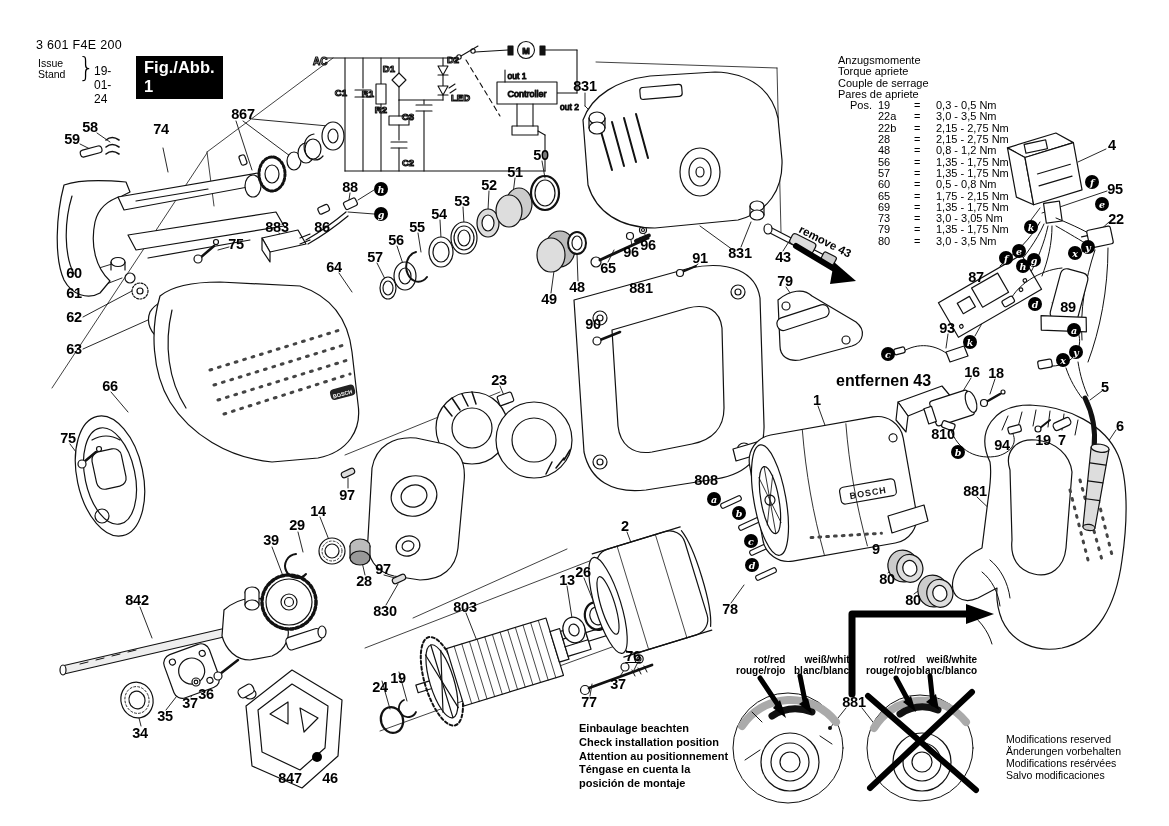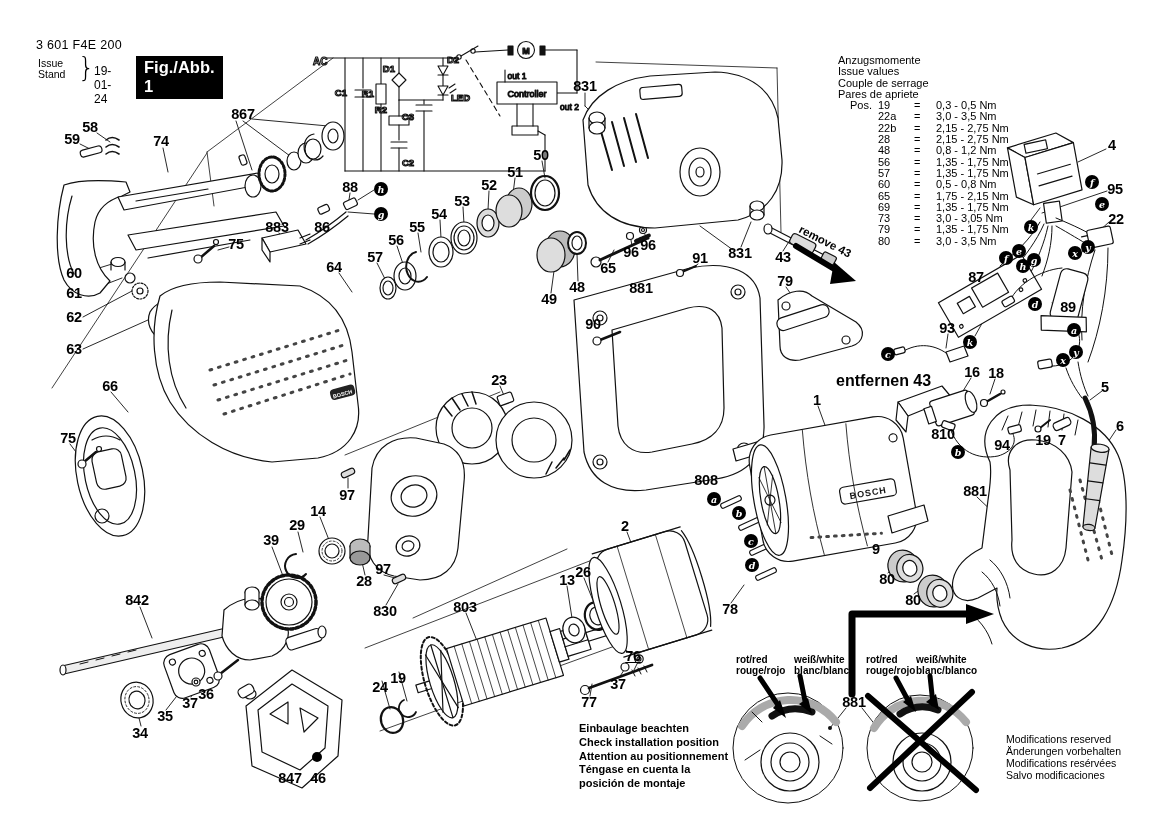--- a/index.html
+++ b/index.html
@@ -19,21 +19,21 @@
          font-family:"DejaVu Sans",sans-serif;}
   #issue-date{position:absolute;left:58px;top:26px;font-size:12px;}
   #fig-badge{position:absolute;left:100px;top:18px;background:#000;color:#fff;font-weight:bold;
              font-size:16.5px;padding:2px 8px 3px 8px;}
   #torque{position:absolute;left:838px;top:55px;z-index:4;font-size:11px;line-height:11.3px;}
   .trow{display:flex;margin-left:12px;}
   .t1{width:28px;} .t2{width:36px;} .t3{width:22px;}
   .note{position:absolute;z-index:4;font-weight:bold;font-size:11px;line-height:13.8px;}
   #install-note{left:579px;top:722px;}
   #modifications-note{left:1006px;top:733px;font-weight:normal;font-size:10.5px;line-height:12px;}
-  .wl{position:absolute;z-index:4;font-weight:bold;font-size:10px;line-height:11px;white-space:nowrap;}
+  .wl{position:absolute;z-index:4;font-weight:bold;font-size:10px;line-height:11px;white-space:nowrap;text-align:right;}
   #wl-red-1{left:736px;top:654px;} #wl-white-1{left:794px;top:654px;}
   #wl-red-2{left:866px;top:654px;} #wl-white-2{left:916px;top:654px;}
   #entfernen-note{position:absolute;left:836px;top:372px;z-index:4;font-weight:bold;font-size:16px;}
   svg text{font-family:"Liberation Sans",sans-serif;}
 </style>
 </head>
 <body>
 
 <div id="canvas">
 
@@ -624,21 +624,21 @@
     <div>Stand</div>
   </div>
   <div id="brace">}</div>
   <div id="issue-date">19-01-24</div>
   <div id="fig-badge">Fig./Abb. 1</div>
 </div>
 
 <div id="torque">
   <div id="torque-titles">
         <div>Anzugsmomente</div>
-        <div>Issue values</div>
+        <div>Torque apriete</div>
         <div>Couple de serrage</div>
         <div>Pares de apriete</div>
       </div>
   <div id="torque-rows">
         <div class="trow">
           <span class="t1">Pos.</span>
           <span class="t2">19</span>
           <span class="t3">=</span>
           <span>0,3 -  0,5 Nm</span>
         </div>
@@ -745,21 +745,21 @@
   <div>rouge/rojo</div>
 </div>
 <div id="wl-white-2" class="wl">
   <div>weiß/white</div>
   <div>blanc/blanco</div>
 </div>
 
 <div id="labels-layer" class="layer">
       <div class="plabel" style="left: 90px; top: 127px;">58</div>
       <div class="plabel" style="left: 72px; top: 139px;">59</div>
-      <div class="plabel" style="left: 161px; top: 141px;">74</div>
+      <div class="plabel" style="left: 161px; top: 129px;">74</div>
       <div class="plabel" style="left: 243px; top: 114px;">867</div>
       <div class="plabel" style="left: 350px; top: 187px;">88</div>
       <div class="plabel" style="left: 322px; top: 203px; margin-top: 24px;">86</div>
       <div class="plabel" style="left: 277px; top: 227px;">883</div>
       <div class="plabel" style="left: 375px; top: 257px;">57</div>
       <div class="plabel" style="left: 396px; top: 240px;">56</div>
       <div class="plabel" style="left: 417px; top: 227px;">55</div>
       <div class="plabel" style="left: 439px; top: 214px;">54</div>
       <div class="plabel" style="left: 462px; top: 201px;">53</div>
       <div class="plabel" style="left: 489px; top: 185px;">52</div>
@@ -800,21 +800,21 @@
       <div class="plabel" style="left: 567px; top: 580px;">13</div>
       <div class="plabel" style="left: 583px; top: 572px;">26</div>
       <div class="plabel" style="left: 589px; top: 702px;">77</div>
       <div class="plabel" style="left: 618px; top: 684px;">37</div>
       <div class="plabel" style="left: 633px; top: 656px; text-decoration: underline;">76</div>
       <div class="plabel" style="left: 140px; top: 733px;">34</div>
       <div class="plabel" style="left: 165px; top: 716px;">35</div>
       <div class="plabel" style="left: 190px; top: 703px;">37</div>
       <div class="plabel" style="left: 206px; top: 694px;">36</div>
       <div class="plabel" style="left: 290px; top: 778px;">847</div>
-      <div class="plabel" style="left: 318px; top: 778px;">46</div>
+      <div class="plabel" style="left: 330px; top: 778px;">46</div>
       <div class="plabel" style="left: 625px; top: 526px;">2</div>
       <div class="plabel" style="left: 730px; top: 609px;">78</div>
       <div class="plabel" style="left: 706px; top: 480px;">808</div>
       <div class="plabel" style="left: 817px; top: 400px;">1</div>
       <div class="plabel" style="left: 876px; top: 549px;">9</div>
       <div class="plabel" style="left: 887px; top: 579px;">80</div>
       <div class="plabel" style="left: 913px; top: 600px;">80</div>
       <div class="plabel" style="left: 975px; top: 491px;">881</div>
       <div class="plabel" style="left: 943px; top: 434px;">810</div>
       <div class="plabel" style="left: 972px; top: 372px;">16</div>

